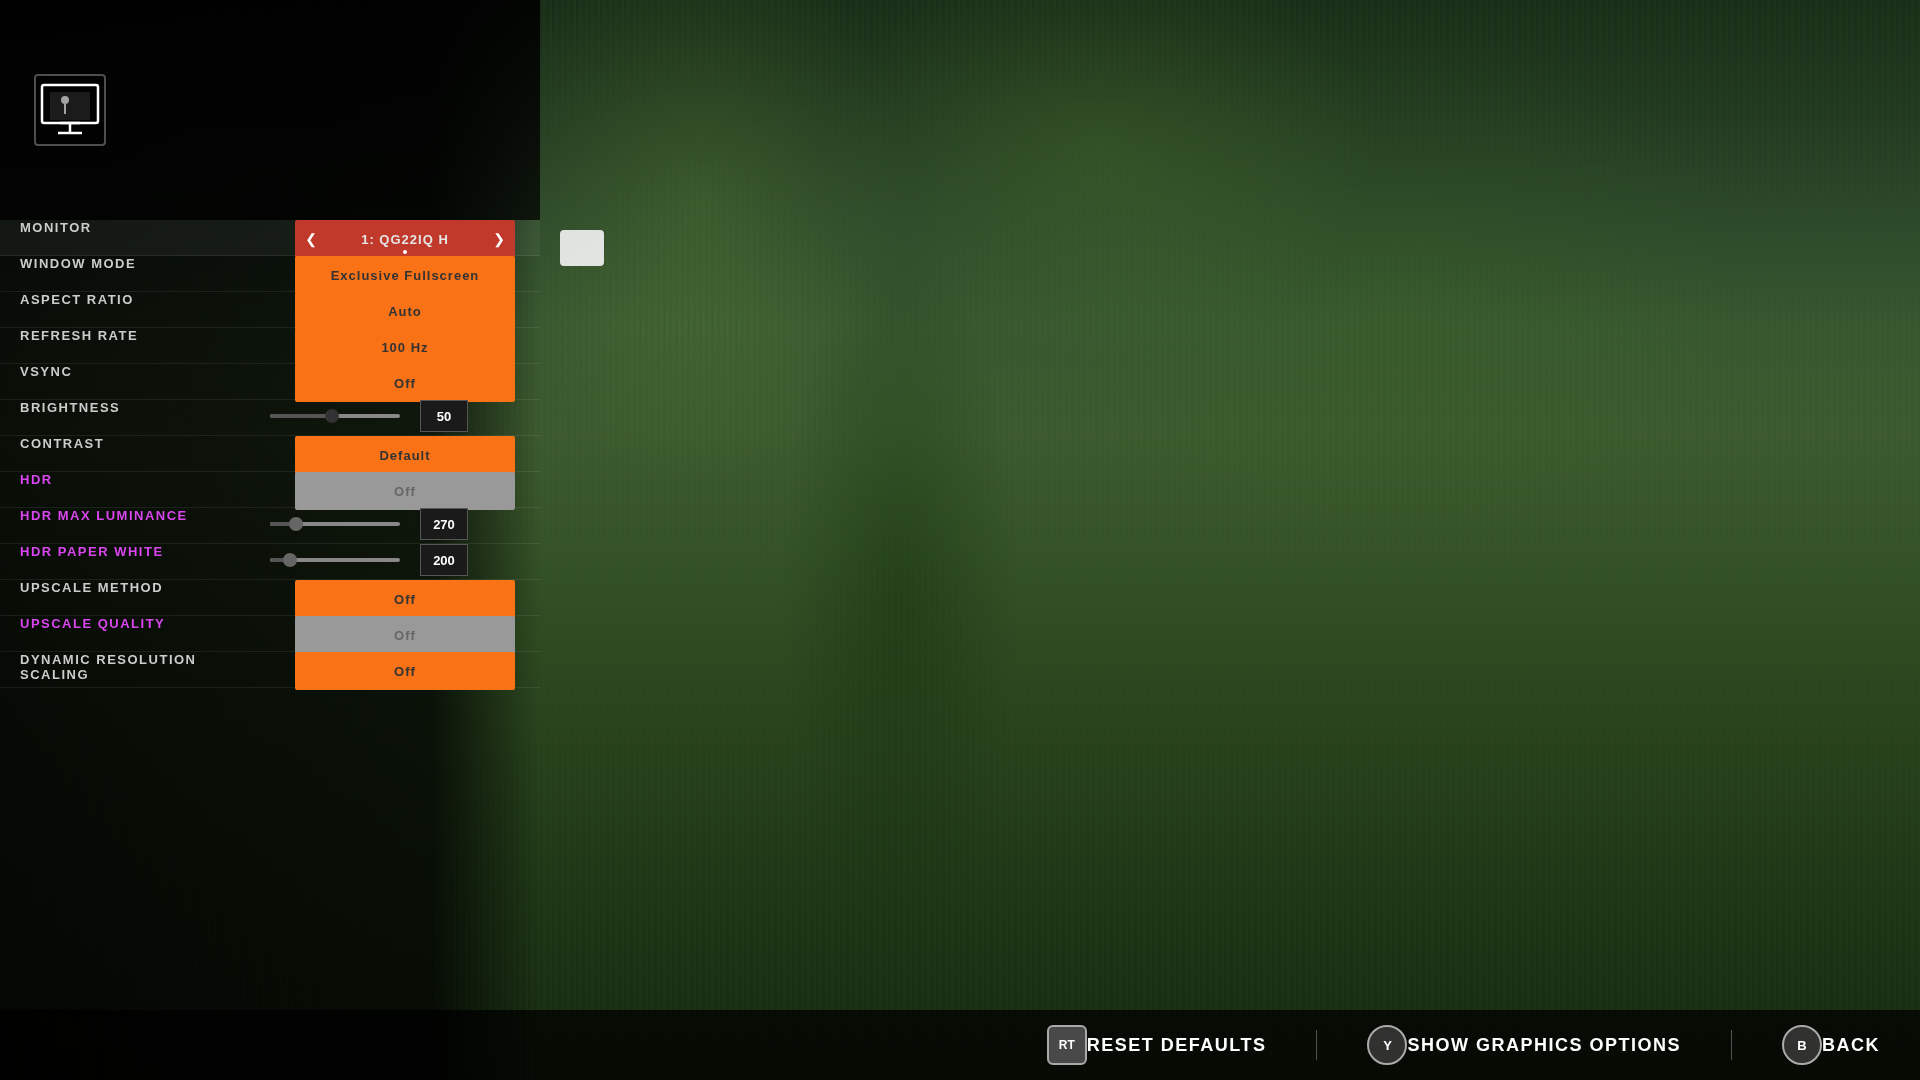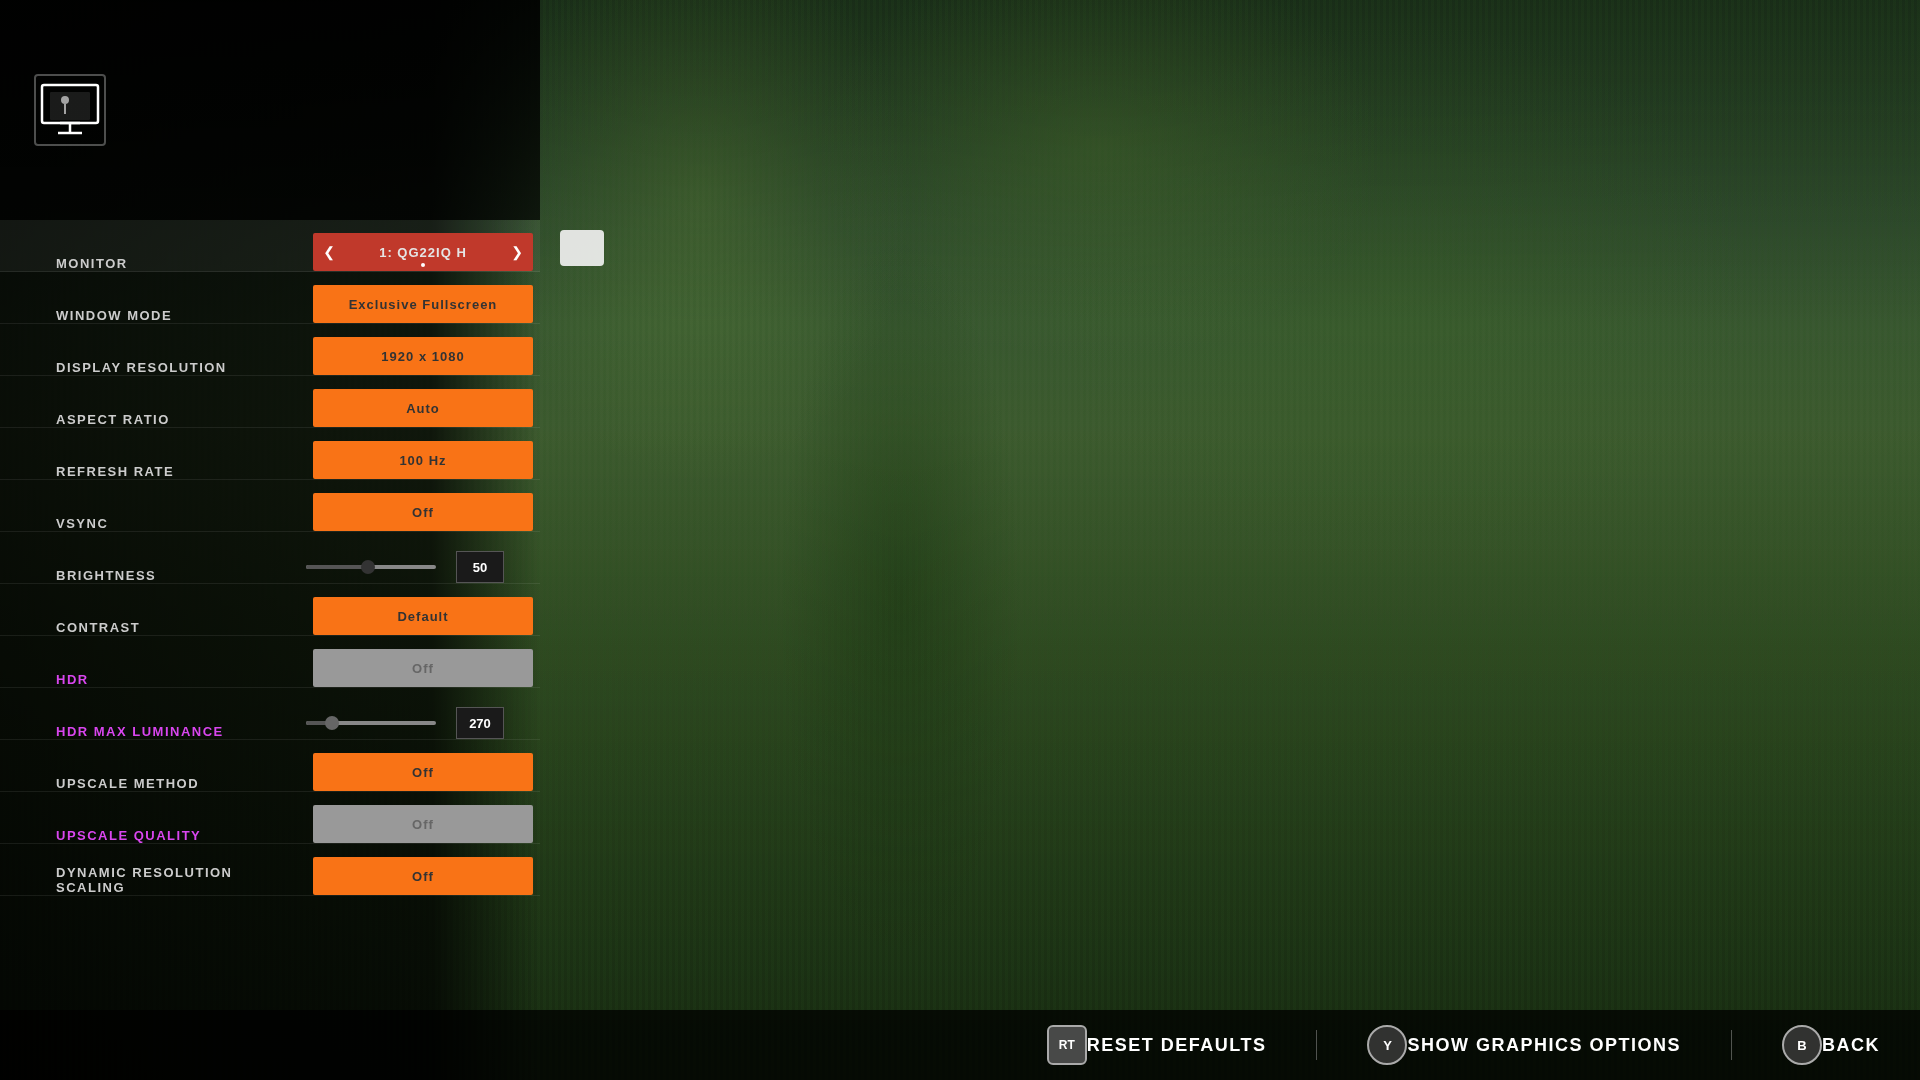--- a/index.html
+++ b/index.html
@@ -109,24 +109,23 @@
       top: 220px;
       left: 0;
       width: 540px;
       bottom: 80px;
       z-index: 10;
       overflow: hidden;
     }
 
     .settings-row {
       display: flex;
-      align-items: flex-end;
-      height: 52px;
+      align-items: flex-start;
+      height: 36px;
       border-bottom: 1px solid rgba(255,255,255,0.08);
-      padding-left: 36px;
     }
 
     .settings-row.active {
       background: rgba(255,255,255,0.05);
     }
 
     .setting-label {
       width: 270px;
       padding-left: 20px;
       color: #cccccc;
@@ -385,26 +384,20 @@
         </div>
       </div>
     </div>
     <div class="settings-row">
       <div class="setting-label">WINDOW MODE</div>
       <div class="setting-control">
         <div class="value-btn">Exclusive Fullscreen</div>
       </div>
     </div>
     <div class="settings-row">
-      <div class="setting-label">DISPLAY RESOLUTION</div>
-      <div class="setting-control">
-        <div class="value-btn">1920 x 1080</div>
-      </div>
-    </div>
-    <div class="settings-row">
       <div class="setting-label">ASPECT RATIO</div>
       <div class="setting-control">
         <div class="value-btn">Auto</div>
       </div>
     </div>
     <div class="settings-row">
       <div class="setting-label">REFRESH RATE</div>
       <div class="setting-control">
         <div class="value-btn">100 Hz</div>
       </div>
@@ -445,20 +438,32 @@
         <div class="slider-container">
           <div class="slider-track dimmed">
             <div class="slider-fill" style="width: 20%;"></div>
             <div class="slider-thumb" style="left: calc(20% - 7px);"></div>
           </div>
           <div class="slider-input-box">270</div>
         </div>
       </div>
     </div>
     <div class="settings-row">
+      <div class="setting-label dimmed">HDR PAPER WHITE</div>
+      <div class="setting-control">
+        <div class="slider-container">
+          <div class="slider-track dimmed">
+            <div class="slider-fill" style="width: 15%;"></div>
+            <div class="slider-thumb" style="left: calc(15% - 7px);"></div>
+          </div>
+          <div class="slider-input-box">200</div>
+        </div>
+      </div>
+    </div>
+    <div class="settings-row">
       <div class="setting-label">UPSCALE METHOD</div>
       <div class="setting-control">
         <div class="value-btn">Off</div>
       </div>
     </div>
     <div class="settings-row">
       <div class="setting-label dimmed">UPSCALE QUALITY</div>
       <div class="setting-control">
         <div class="value-btn dimmed">Off</div>
       </div>

